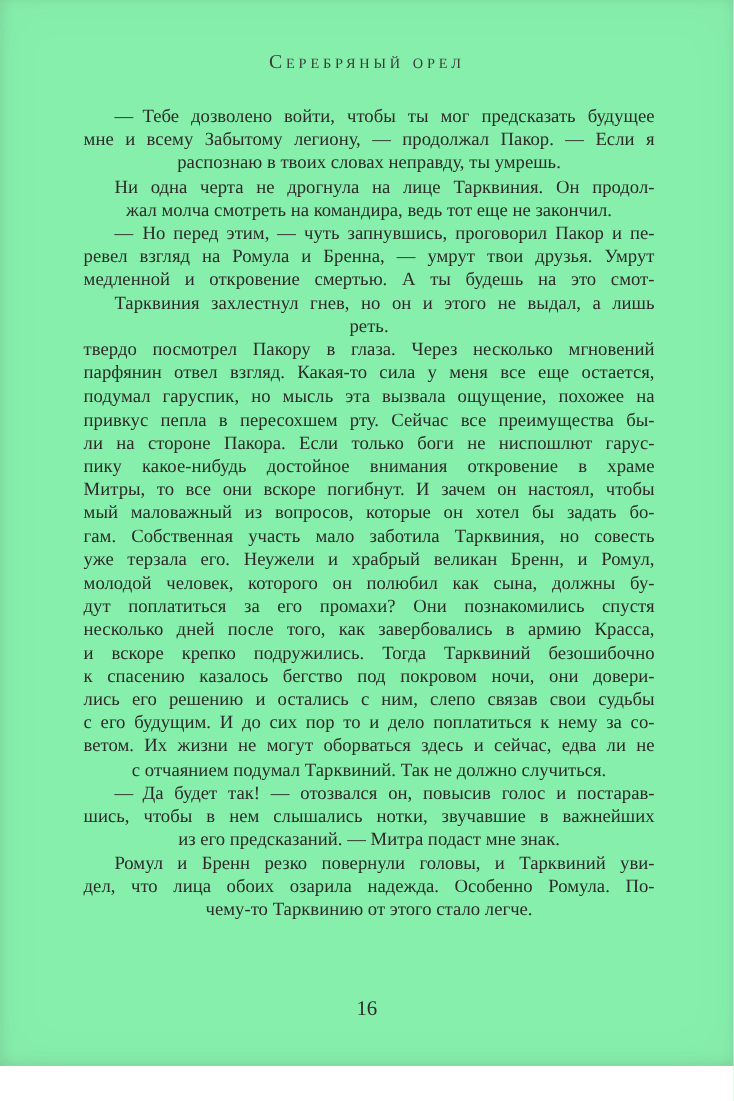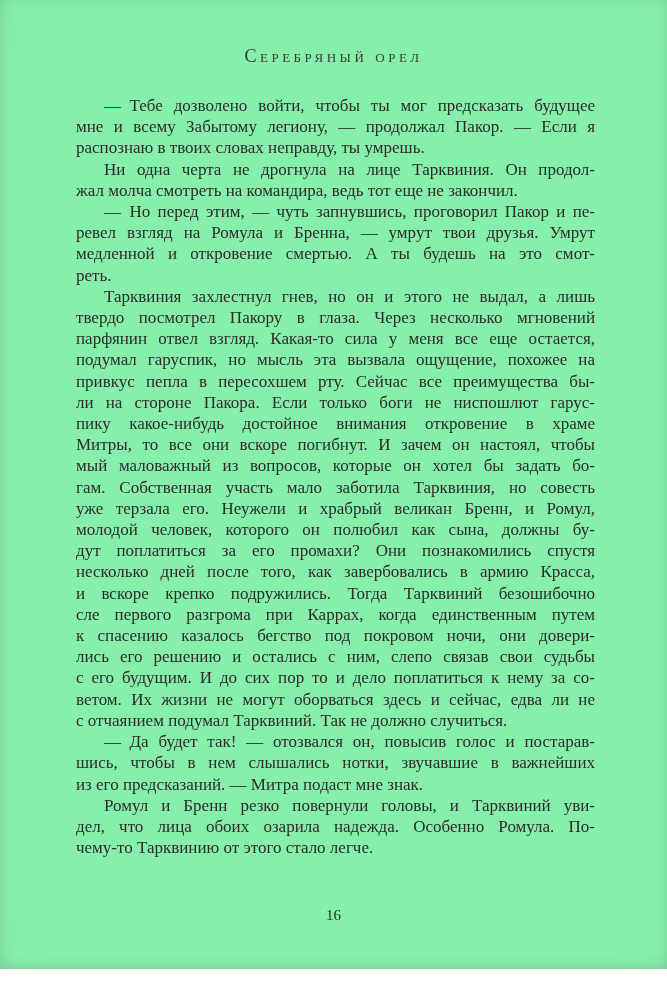--- a/index.html
+++ b/index.html
@@ -36,72 +36,71 @@
   }
   .text-block {
     position: absolute;
     top: 95px;
     left: 76px;
     width: 519px;
     font-size: 17px;
     line-height: 21.2px;
   }
   .line {
-    text-align: left;
+    text-align: center;
     white-space: normal;
   }
   .line.just {
     text-align: justify;
     text-align-last: justify;
   }
   .line.indent {
     text-indent: 28px;
   }
   .page-number {
     position: absolute;
     top: 907px;
     left: 0;
     right: 0;
     text-align: center;
-    font-size: 15px;
+    font-size: 19px;
     color: #2e2b29;
   }
 </style>
 </head>
 <body>
 
 <div class="page">
   <div class="running-head">Серебряный орел</div>
 
   <div class="text-block">
       <div class="line indent just">— Тебе дозволено войти, чтобы ты мог предсказать будущее</div>
       <div class="line just">мне и всему Забытому легиону, — продолжал Пакор. — Если я</div>
       <div class="line">распознаю в твоих словах неправду, ты умрешь.</div>
       <div class="line indent just">Ни одна черта не дрогнула на лице Тарквиния. Он продол-</div>
       <div class="line">жал молча смотреть на командира, ведь тот еще не закончил.</div>
       <div class="line indent just">— Но перед этим, — чуть запнувшись, проговорил Пакор и пе-</div>
       <div class="line just">ревел взгляд на Ромула и Бренна, — умрут твои друзья. Умрут</div>
       <div class="line just">медленной и откровение смертью. А ты будешь на это смот-</div>
+      <div class="line indent just">Тарквиния захлестнул гнев, но он и этого не выдал, а лишь</div>
       <div class="line">реть.</div>
-      <div class="line indent just">Тарквиния захлестнул гнев, но он и этого не выдал, а лишь</div>
       <div class="line just">твердо посмотрел Пакору в глаза. Через несколько мгновений</div>
       <div class="line just">парфянин отвел взгляд. Какая-то сила у меня все еще остается,</div>
       <div class="line just">подумал гаруспик, но мысль эта вызвала ощущение, похожее на</div>
       <div class="line just">привкус пепла в пересохшем рту. Сейчас все преимущества бы-</div>
       <div class="line just">ли на стороне Пакора. Если только боги не ниспошлют гарус-</div>
       <div class="line just">пику какое-нибудь достойное внимания откровение в храме</div>
       <div class="line just">Митры, то все они вскоре погибнут. И зачем он настоял, чтобы</div>
       <div class="line just">мый маловажный из вопросов, которые он хотел бы задать бо-</div>
       <div class="line just">гам. Собственная участь мало заботила Тарквиния, но совесть</div>
       <div class="line just">уже терзала его. Неужели и храбрый великан Бренн, и Ромул,</div>
       <div class="line just">молодой человек, которого он полюбил как сына, должны бу-</div>
       <div class="line just">дут поплатиться за его промахи? Они познакомились спустя</div>
       <div class="line just">несколько дней после того, как завербовались в армию Красса,</div>
       <div class="line just">и вскоре крепко подружились. Тогда Тарквиний безошибочно</div>
-      <div class="line just">сле первого разгрома при Каррах, когда единственным путем</div>
       <div class="line just">к спасению казалось бегство под покровом ночи, они довери-</div>
       <div class="line just">лись его решению и остались с ним, слепо связав свои судьбы</div>
       <div class="line just">с его будущим. И до сих пор то и дело поплатиться к нему за со-</div>
       <div class="line just">ветом. Их жизни не могут оборваться здесь и сейчас, едва ли не</div>
       <div class="line">с отчаянием подумал Тарквиний. Так не должно случиться.</div>
       <div class="line indent just">— Да будет так! — отозвался он, повысив голос и постарав-</div>
       <div class="line just">шись, чтобы в нем слышались нотки, звучавшие в важнейших</div>
       <div class="line">из его предсказаний. — Митра подаст мне знак.</div>
       <div class="line indent just">Ромул и Бренн резко повернули головы, и Тарквиний уви-</div>
       <div class="line just">дел, что лица обоих озарила надежда. Особенно Ромула. По-</div>

